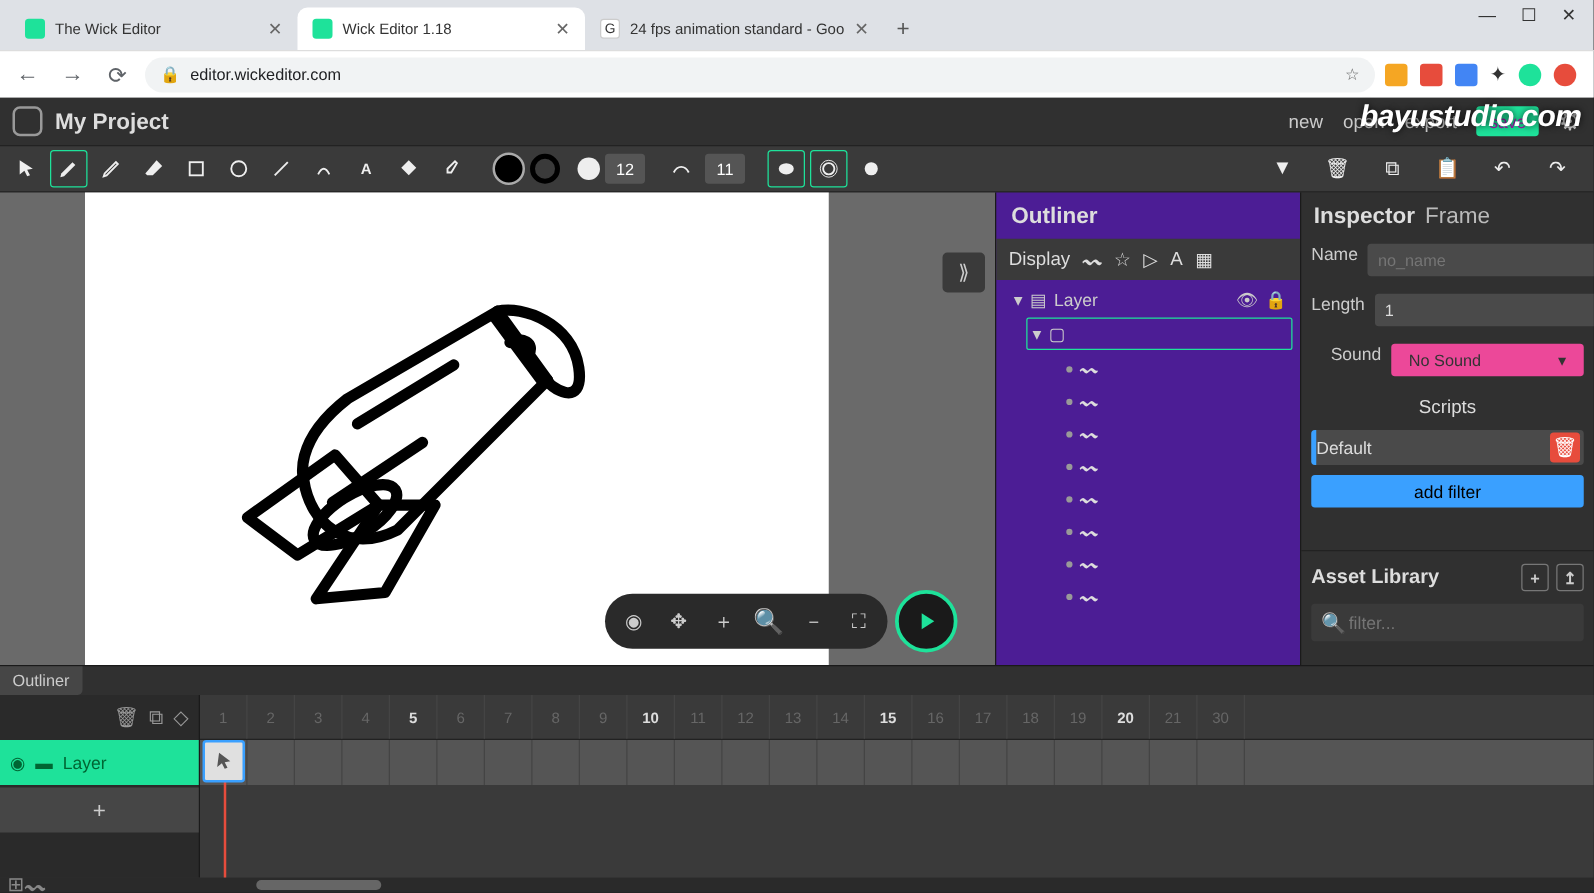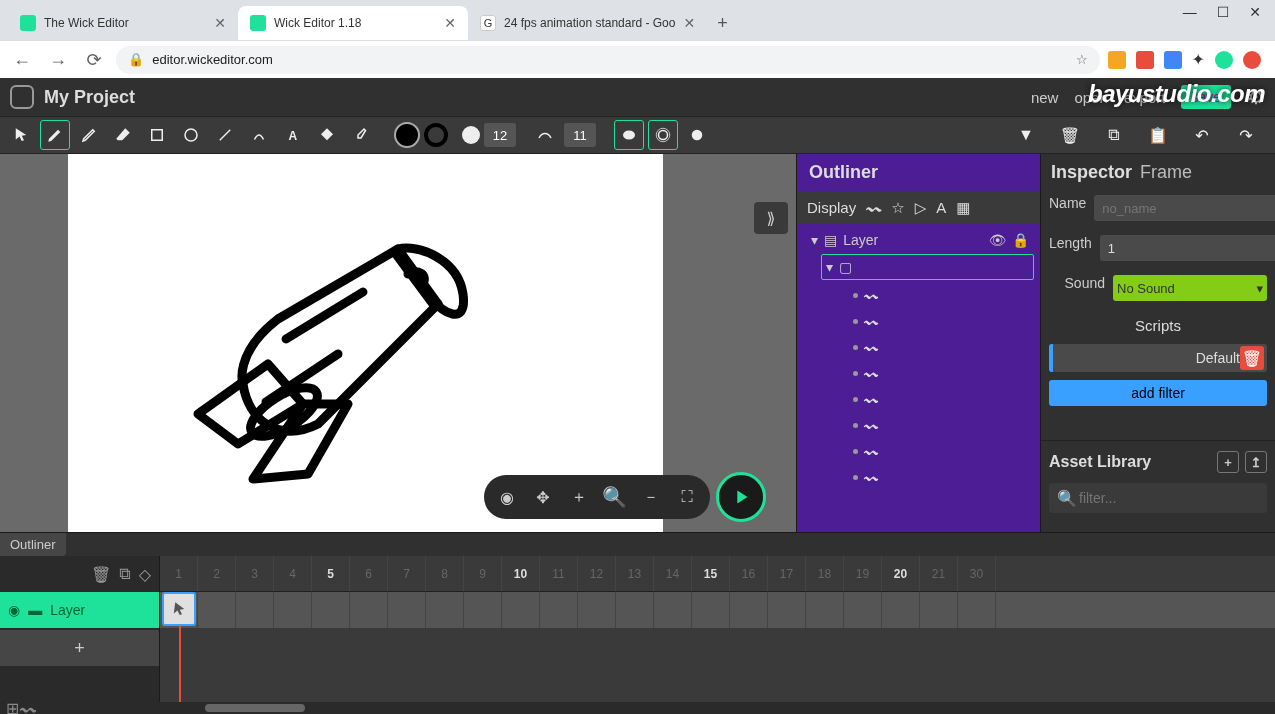--- a/index.html
+++ b/index.html
@@ -63,25 +63,25 @@
 .squiggle { color: #ddd; font-size: 14px; }
 
 
 .inspector { width: 235px; background: #303030; border-left: 1px solid #1a1a1a; display: flex; flex-direction: column; }
 .insp-header { padding: 8px 10px; display: flex; align-items: baseline; gap: 8px; }
 .insp-header .h1 { font-size: 18px; font-weight: 600; color: #ddd; }
 .insp-header .h2 { font-size: 18px; font-weight: 400; color: #bbb; }
 .insp-row { display: flex; padding: 4px 8px; gap: 8px; margin-bottom: 6px; }
 .insp-label { width: 56px; text-align: right; color: #ccc; font-size: 14px; }
 .insp-input { flex: 1; background: #4a4a4a; border: none; border-radius: 3px; height: 26px; padding: 0 8px; color: #888; font-size: 13px; }
-.insp-select { flex: 1; background: #84cc16; border-radius: 3px; height: 26px; display: flex; align-items: center; padding: 0 4px; font-size: 13px; color: #333; justify-content: space-between; }
+.insp-select { flex: 1; background: #ec4899; border-radius: 3px; height: 26px; display: flex; align-items: center; padding: 0 14px; font-size: 13px; color: #333; justify-content: space-between; }
 .scripts-header { text-align: center; color: #ddd; font-size: 15px; padding: 6px; }
 .script-item { background: #4a4a4a; margin: 4px 8px; height: 28px; display: flex; align-items: center; border-radius: 3px; position: relative; }
 .script-item .bar { width: 4px; height: 100%; background: #3aa0ff; border-radius: 3px 0 0 3px; }
-.script-item .lbl { flex: 1; text-align: right; color: #ddd; font-size: 14px; }
+.script-item .lbl { flex: 1; text-align: left; color: #ddd; font-size: 14px; }
 .script-item .del { width: 24px; height: 24px; background: #e74c3c; border-radius: 3px; margin-right: 3px; display: flex; align-items: center; justify-content: center; color: #fff; cursor: pointer; }
 .add-script { background: #3aa0ff; margin: 4px 8px; height: 26px; display: flex; align-items: center; justify-content: center; color: #000; font-size: 14px; border-radius: 3px; cursor: pointer; }
 .asset-lib { margin-top: 30px; border-top: 1px solid #222; padding: 6px 8px; flex:1; }
 .asset-lib .hdr { display: flex; align-items: center; justify-content: space-between; color: #ddd; font-size: 16px; font-weight: 600; padding: 4px 0; }
 .hdr-btns { display: flex; gap: 6px; }
 .hdr-btn { width: 22px; height: 22px; border: 1px solid #777; border-radius: 3px; display: flex; align-items: center; justify-content: center; color: #ccc; font-size: 13px; cursor: pointer; }
 .filter-input { width: 100%; background: #3a3a3a; border: none; border-radius: 3px; height: 30px; padding: 0 8px 0 30px; color: #888; font-size: 14px; margin-top: 6px; }
 .filter-wrap { position: relative; }
 .filter-wrap .mag { position: absolute; left: 8px; top: 12px; color: #888; }
 

